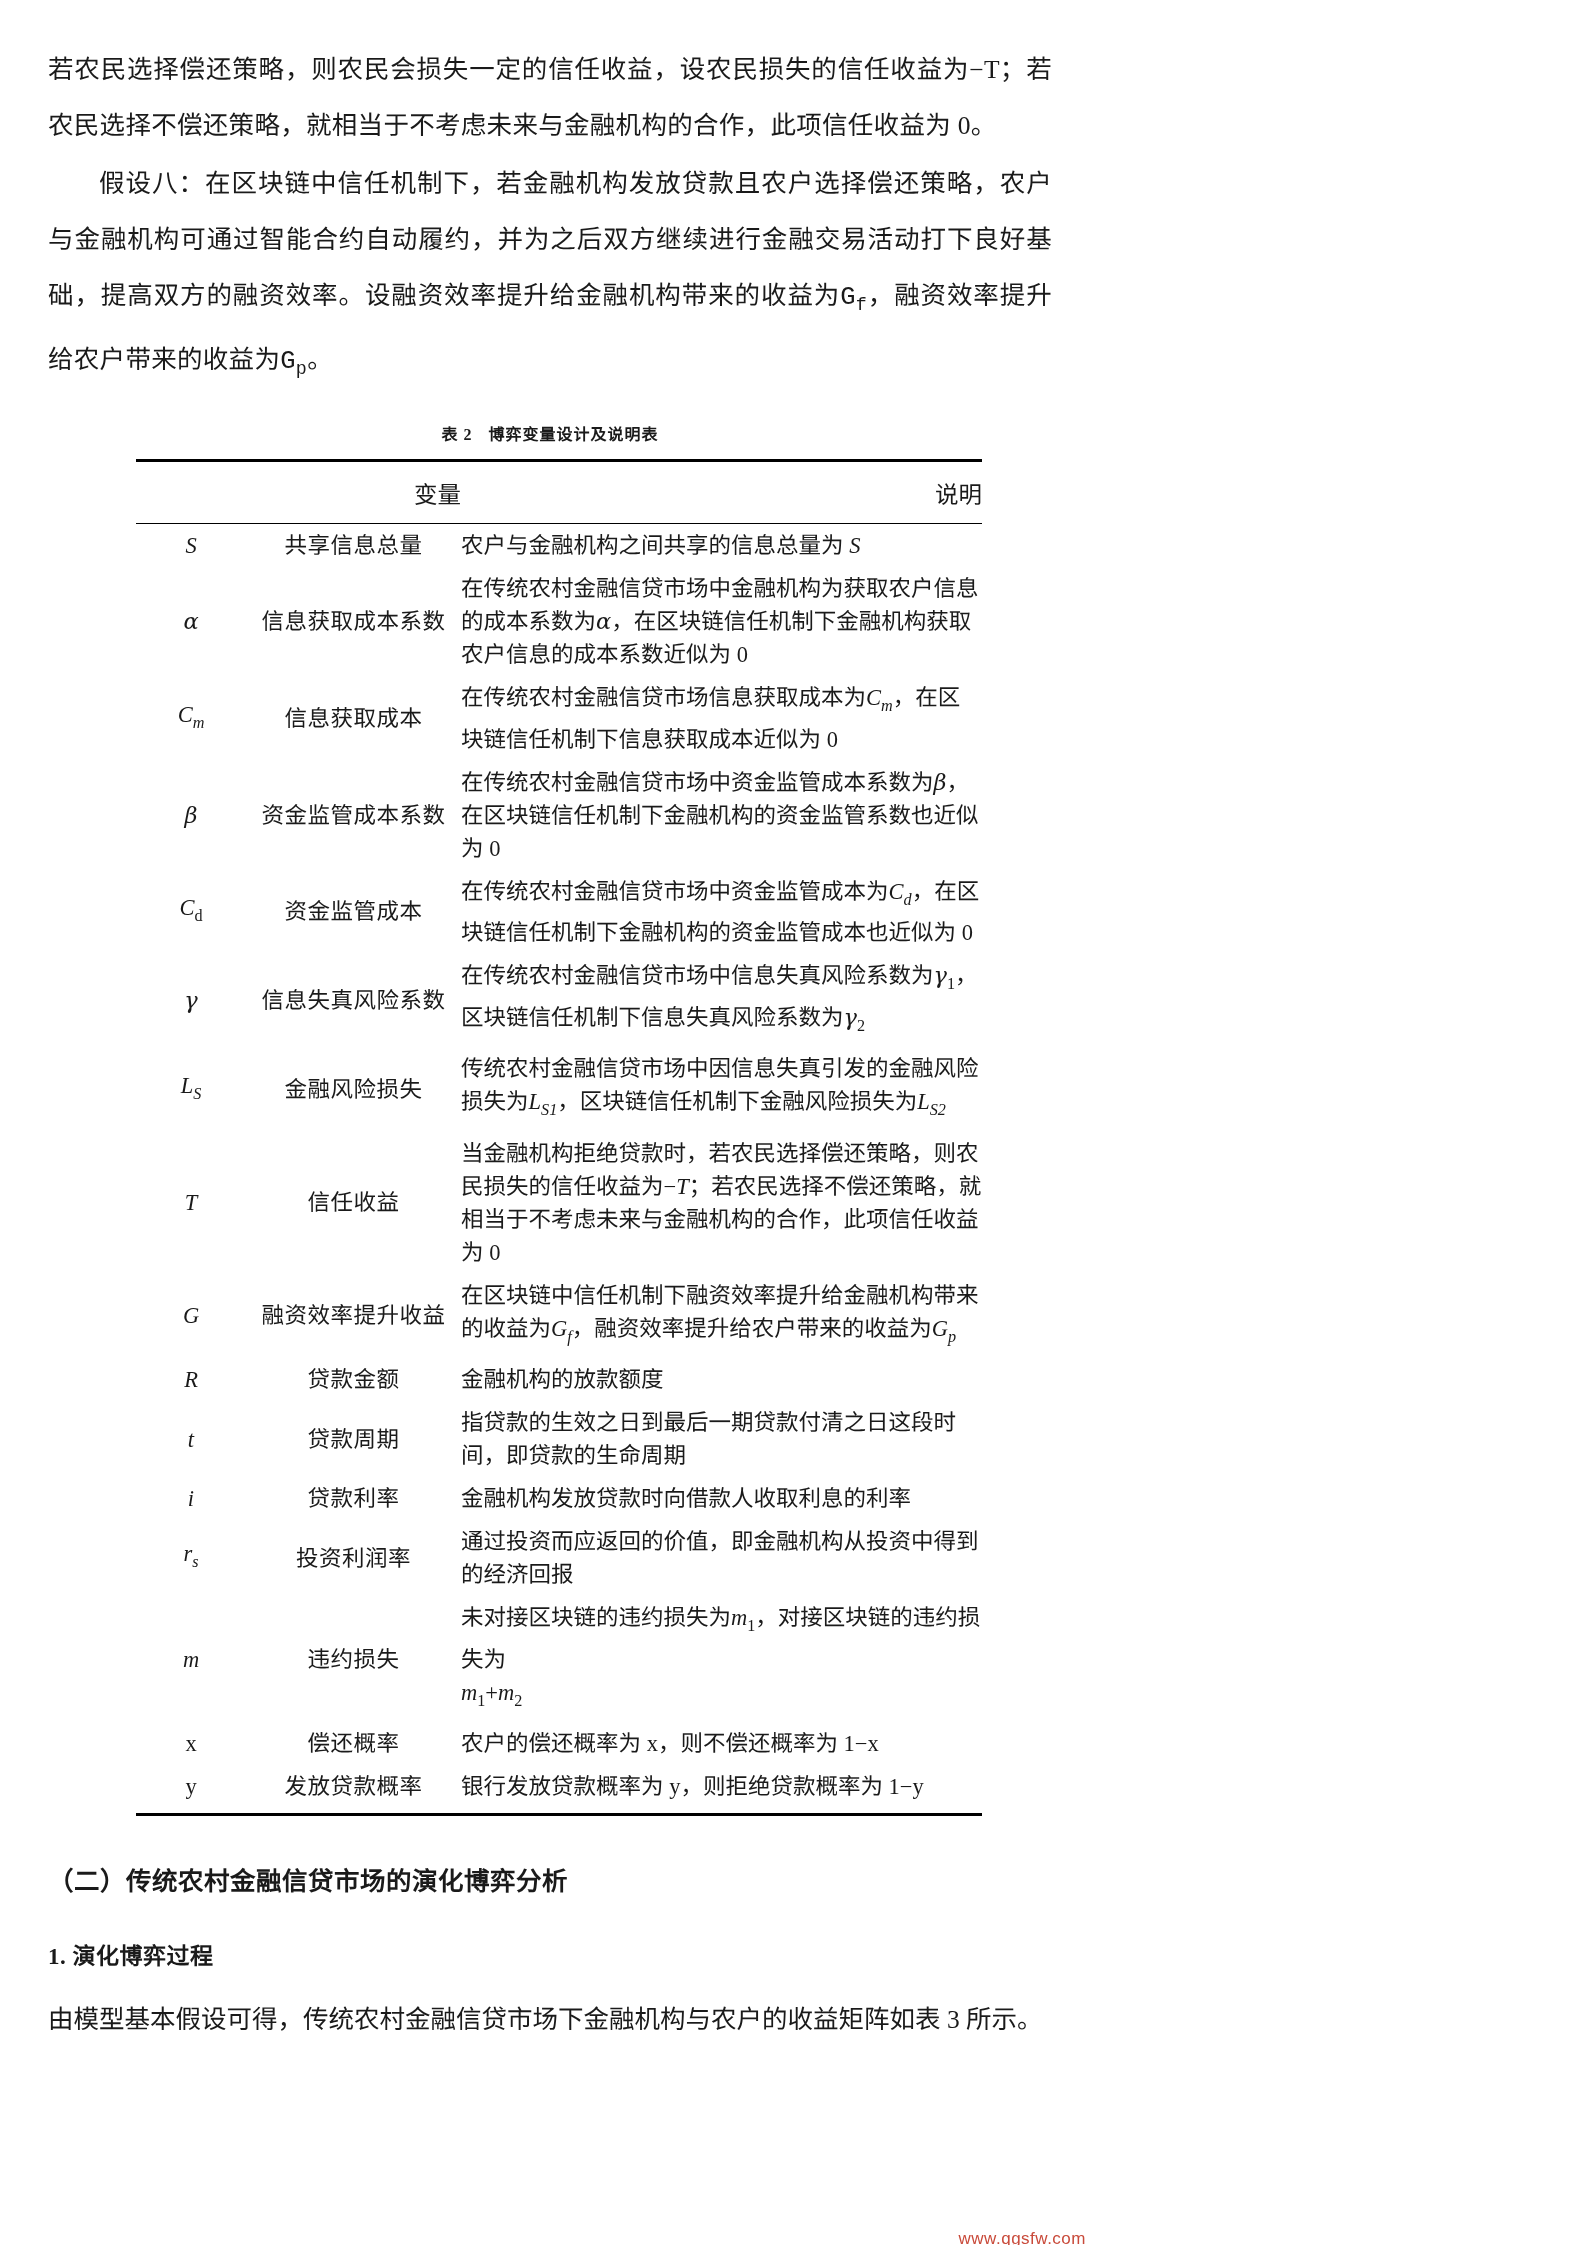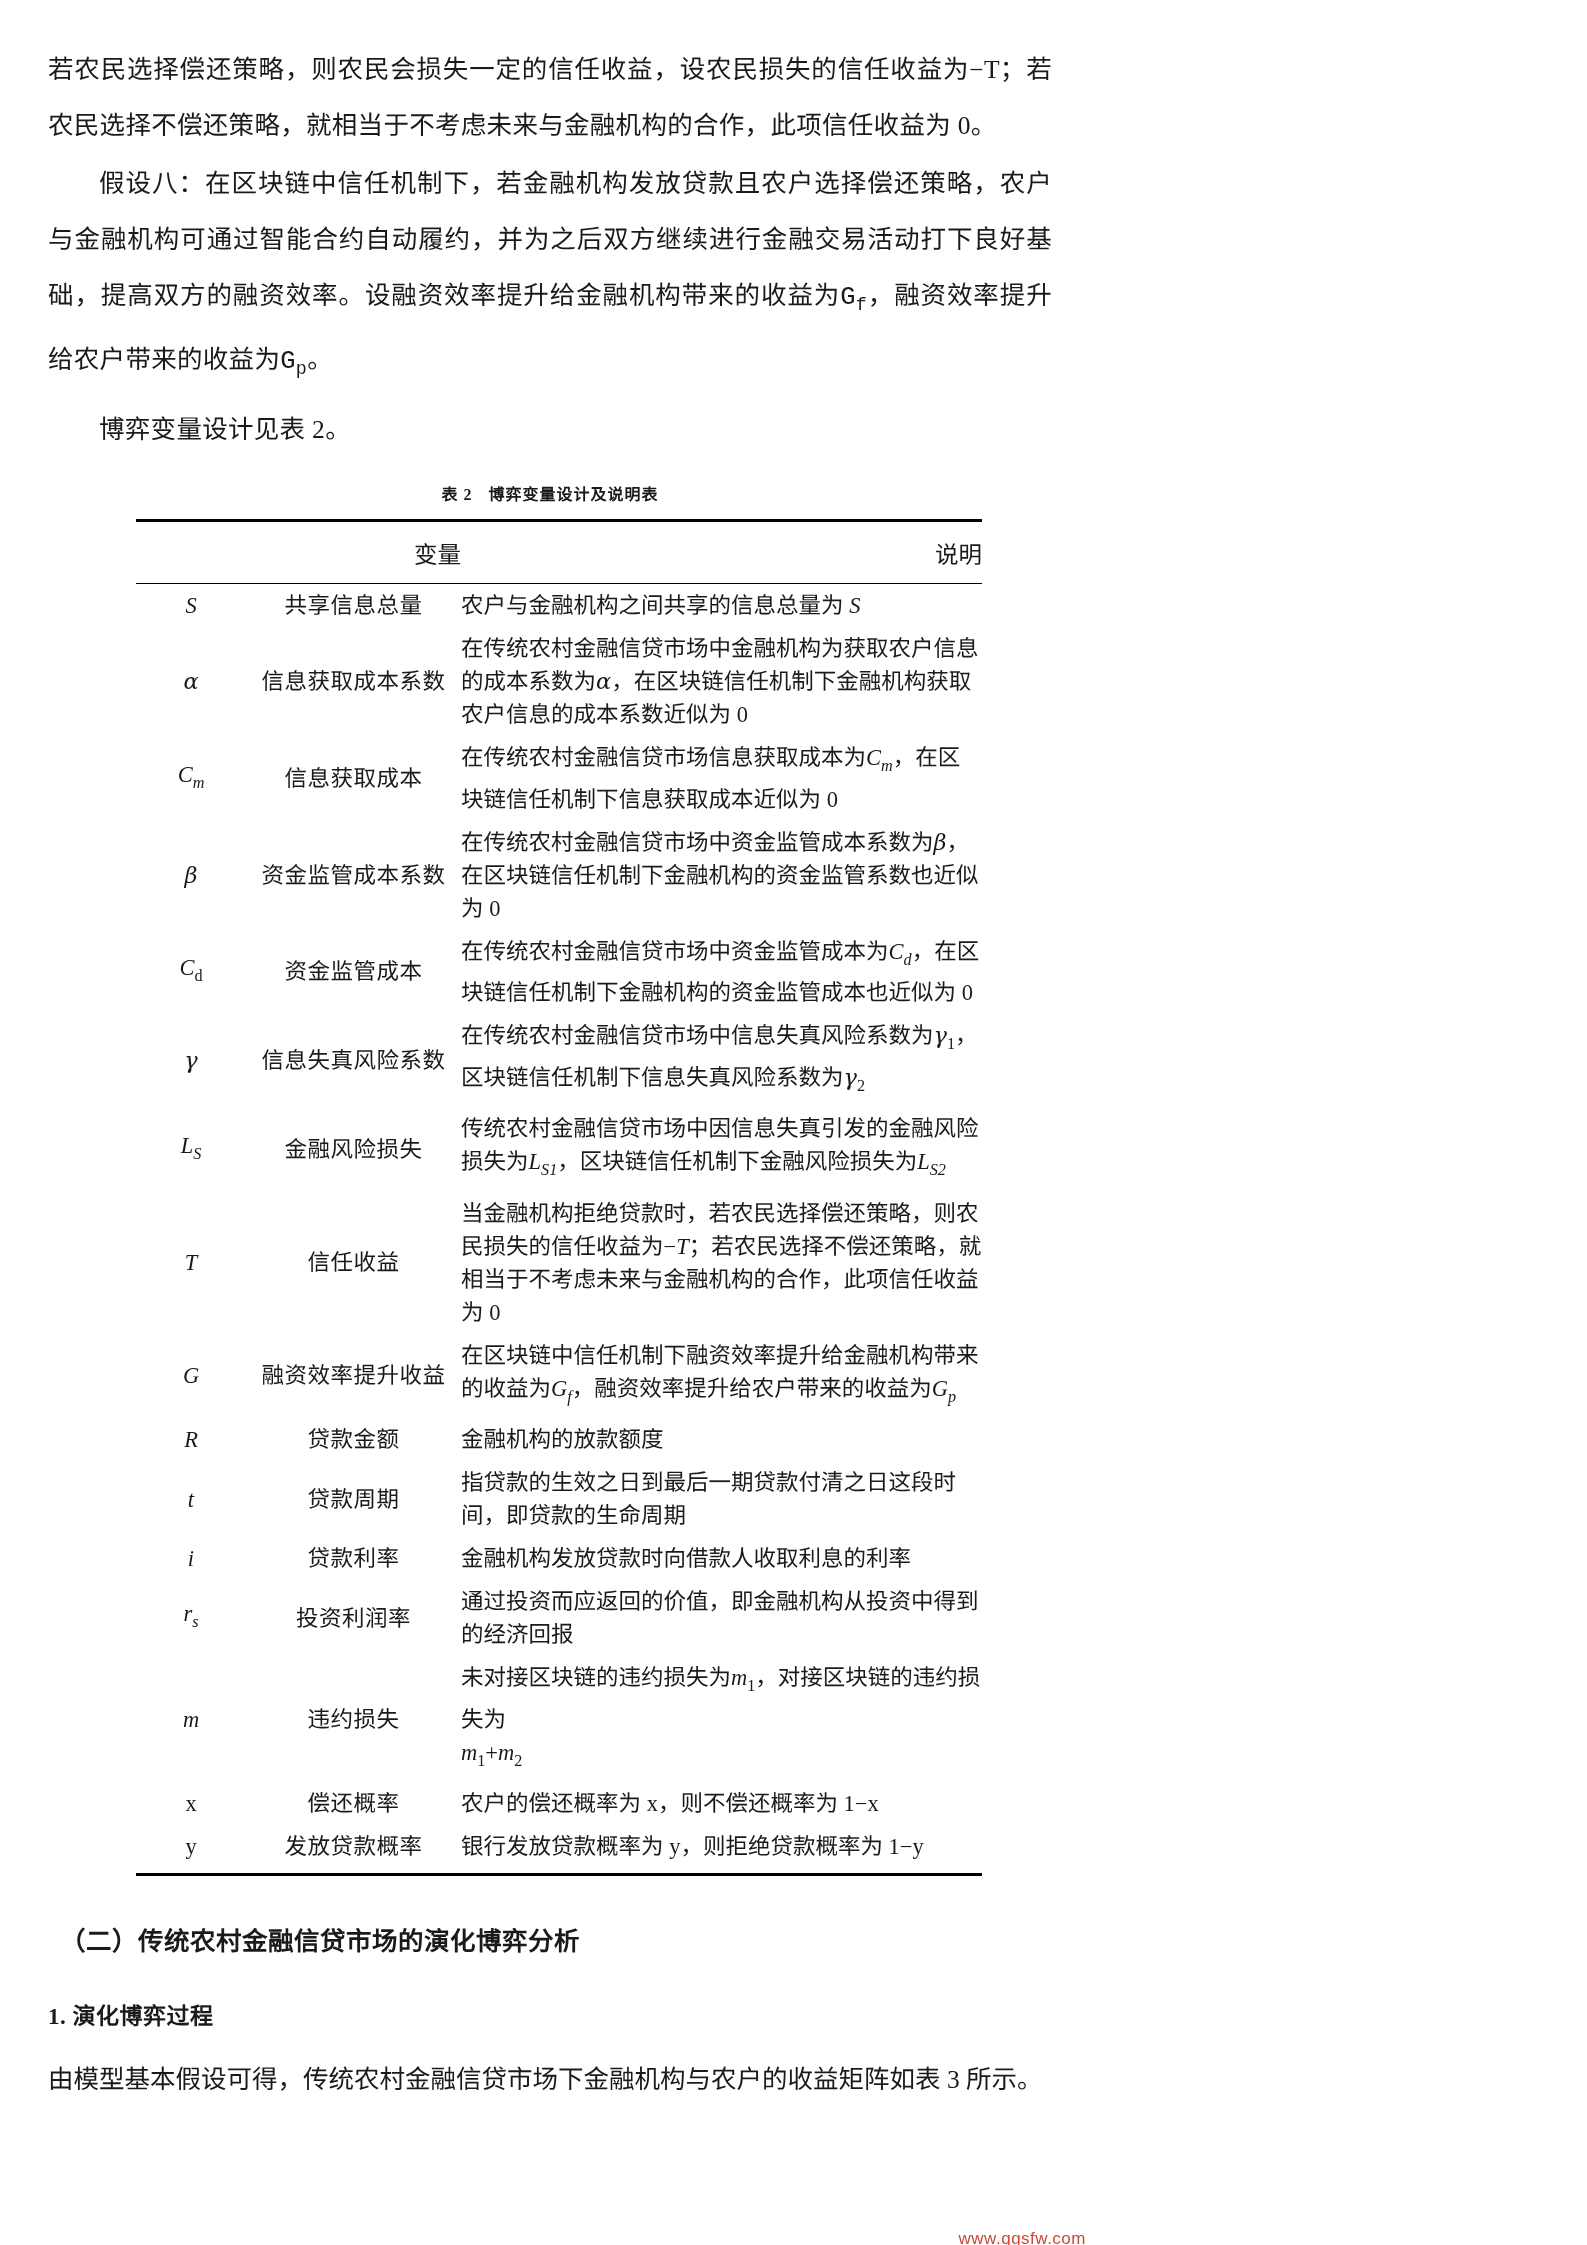--- a/index.html
+++ b/index.html
@@ -112,21 +112,21 @@
   .sub-up {
     font-size: 0.72em;
     vertical-align: sub;
     font-style: normal;
   }
   .greek { font-style: italic; font-family: "DejaVu Serif", serif; }
 
   .section-head {
     font-size: 25.5px;
     font-weight: bold;
-    padding: 0 60px;
+    padding: 0 48px;
     margin-top: 44px;
     letter-spacing: 0.5px;
   }
   .sub-head {
     font-size: 23px;
     font-weight: bold;
     padding: 0 48px;
     margin-top: 40px;
     letter-spacing: 0.5px;
   }
@@ -153,23 +153,20 @@
 <div class="page">
 
   <p class="body-text p-first">
     <span>若农民选择偿还策略，则农民会损失一定的信任收益，设农民损失的信任收益为−T；若农民选择不偿还策略，就相当于不考虑未来与金融机构的合作，此项信任收益为 0。</span>
   </p>
 
   <p class="body-text p-indent">
     <span>假设八：在区块链中信任机制下，若金融机构发放贷款且农户选择偿还策略，农户与金融机构可通过智能合约自动履约，并为之后双方继续进行金融交易活动打下良好基础，提高双方的融资效率。设融资效率提升给金融机构带来的收益为G</span><span class="sub-up">f</span><span>，融资效率提升给农户带来的收益为G</span><span class="sub-up">p</span><span>。</span>
   </p>
 
-  <p class="body-text p-short">
-    <span>博弈变量设计见表 2。</span>
-  </p>
 
   <div class="table-caption">
     <span>表 2</span><span class="cap-gap"></span><span>博弈变量设计及说明表</span>
   </div>
 
   <table class="vartable">
     <colgroup>
       <col class="c-sym">
         <col class="c-name">
         <col class="c-desc">

